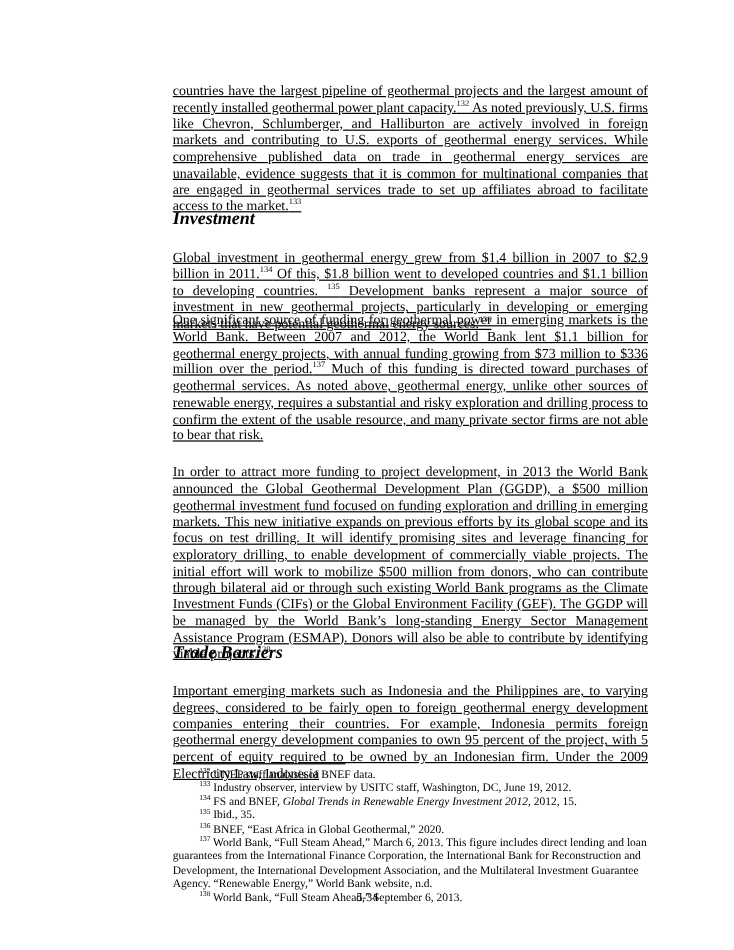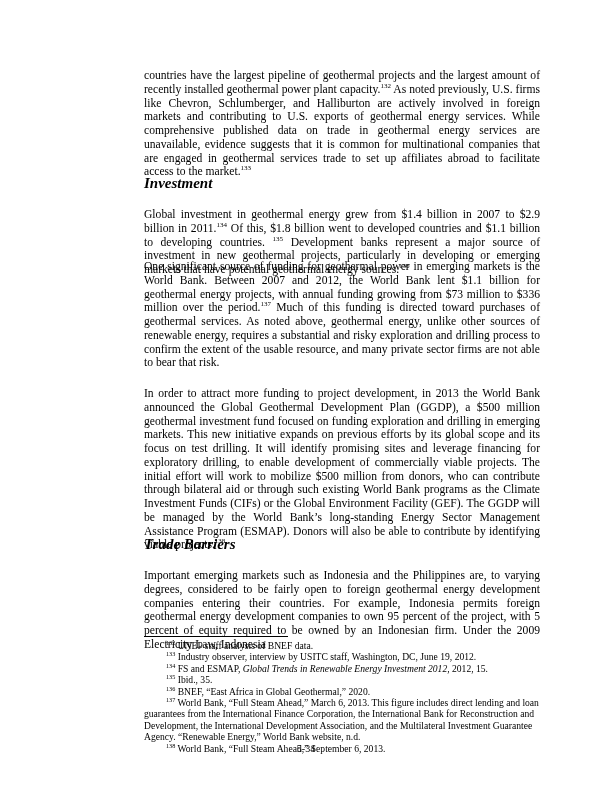--- a/index.html
+++ b/index.html
@@ -1,19 +1,19 @@
 <!DOCTYPE html>
 <html><head>
   <meta charset="utf-8">
   <style>
     html, body { margin: 0; padding: 0; background: #ffffff; }
     body { width: 612px; height: 792px; position: relative; overflow: hidden;
            font-family: "Liberation Serif", "DejaVu Serif", serif; color: #000; }
     .page { position: absolute; left: 144px; top: 69px; width: 396px; }
-    p.body { margin: 0; font-size: 11.6px; line-height: 13.75px; text-align: justify; }
+    p.body { margin: 0; font-size: 11.6px; line-height: 13.75px; text-align: justify; text-decoration: underline; }
     sup { font-size: 7px; line-height: 0; vertical-align: 5px; }
     h2 { margin: 0; font-size: 15px; font-weight: bold; font-style: italic; line-height: 18px; }
     #p1 { }
     #h-invest { position: absolute; top: 105px; }
     #p2 { position: absolute; top: 139px; }
     #p3 { position: absolute; top: 191px; }
     #p4 { position: absolute; top: 318px; }
     #h-trade { position: absolute; top: 466px; }
     #p5 { position: absolute; top: 500px; }
     .fn-rule { position: absolute; left: 144px; top: 636px; width: 144px; height: 0; border-top: 1px solid #000; }
@@ -41,20 +41,20 @@
   <h2 id="h-trade">Trade Barriers</h2>
 
   <p class="body" id="p5"><span>Important emerging markets such as Indonesia and the Philippines are, to varying degrees, considered to be fairly open to foreign geothermal energy development companies entering their countries. For example, Indonesia permits foreign geothermal energy development companies to own 95 percent of the project, with 5 percent of equity required to be owned by an Indonesian firm. Under the 2009 Electricity Law, Indonesia</span></p>
 </div>
 
 <div class="fn-rule"></div>
 
 <div class="footnotes">
   <p class="fn"><sup>132</sup> <span>UNEP staff analysis of BNEF data.</span></p>
   <p class="fn"><sup>133</sup> <span>Industry observer, interview by USITC staff, Washington, DC, June 19, 2012.</span></p>
-  <p class="fn"><sup>134</sup> <span>FS and ESMAP, </span><i>Global Trends in Renewable Energy Investment 2012,</i><span> 2012, 15.</span></p>
+  <p class="fn"><sup>134</sup> <span>FS and BNEF, </span><i>Global Trends in Renewable Energy Investment 2012,</i><span> 2012, 15.</span></p>
   <p class="fn"><sup>135</sup> <span>Ibid., 35.</span></p>
   <p class="fn"><sup>136</sup> <span>BNEF, “East Africa in Global Geothermal,” 2020.</span></p>
   <p class="fn"><sup>137</sup> <span>World Bank, “Full Steam Ahead,” March 6, 2013. This figure includes direct lending and loan guarantees from the International Finance Corporation, the International Bank for Reconstruction and Development, the International Development Association, and the Multilateral Investment Guarantee Agency.  “Renewable Energy,” World Bank website, n.d.</span></p>
   <p class="fn"><sup>138</sup> <span>World Bank, “Full Steam Ahead,” September 6, 2013.</span></p>
 </div>
 
 <div class="page-num">5-34</div>
 
 </body></html>

